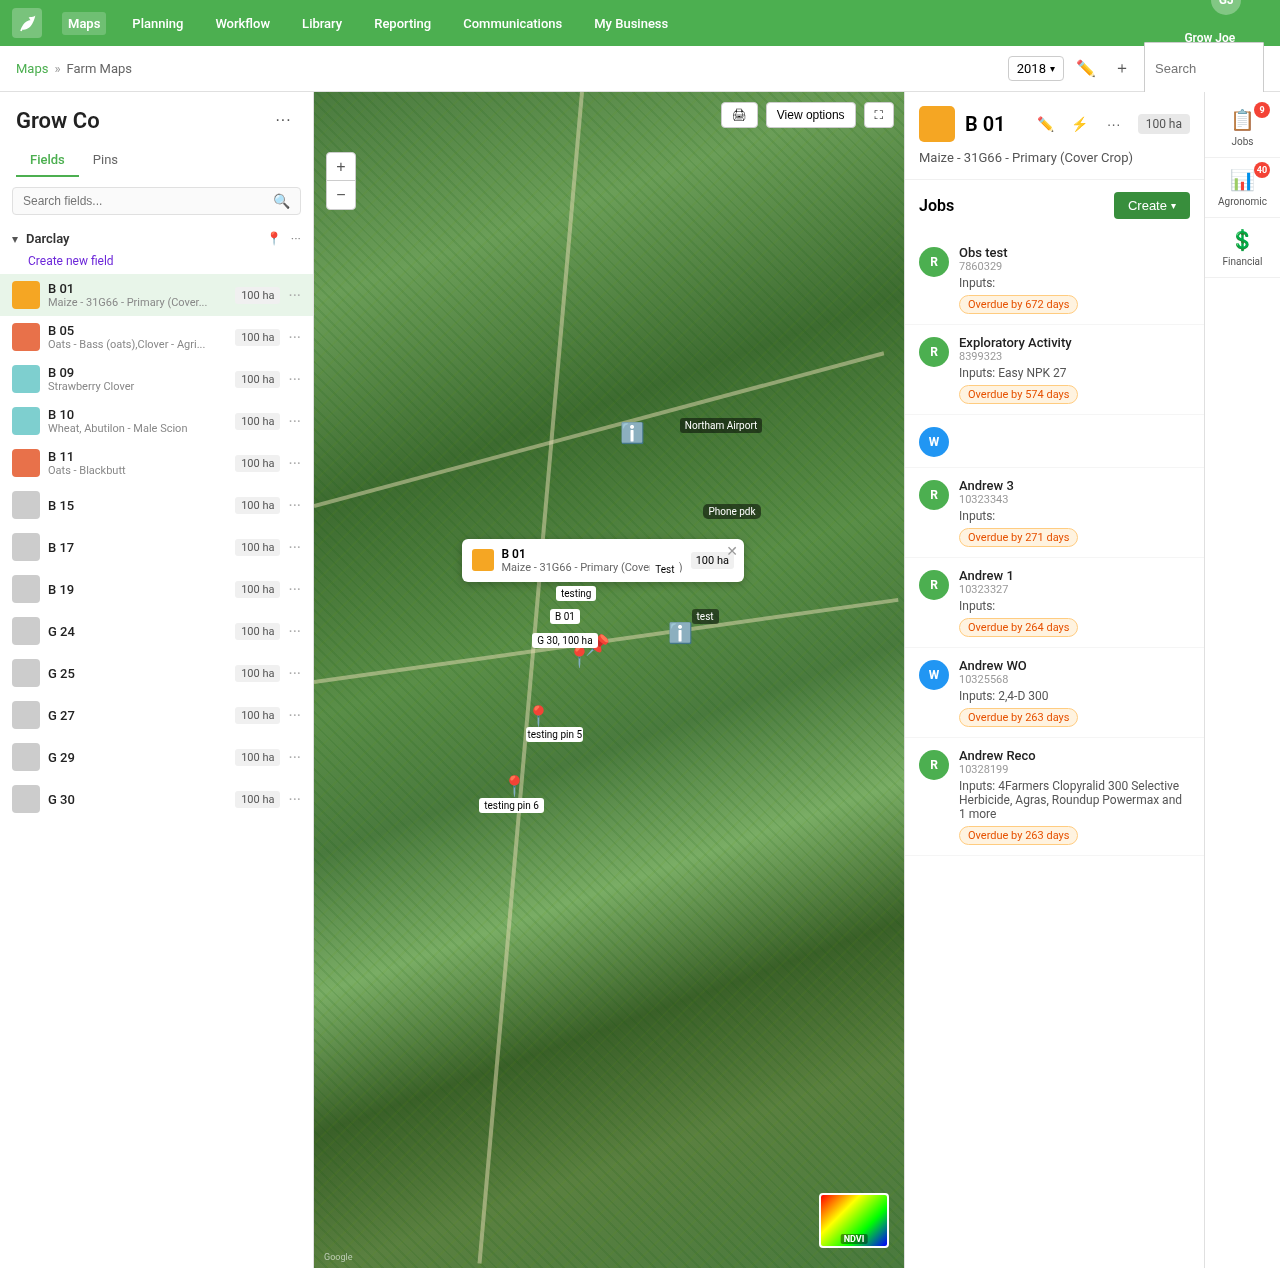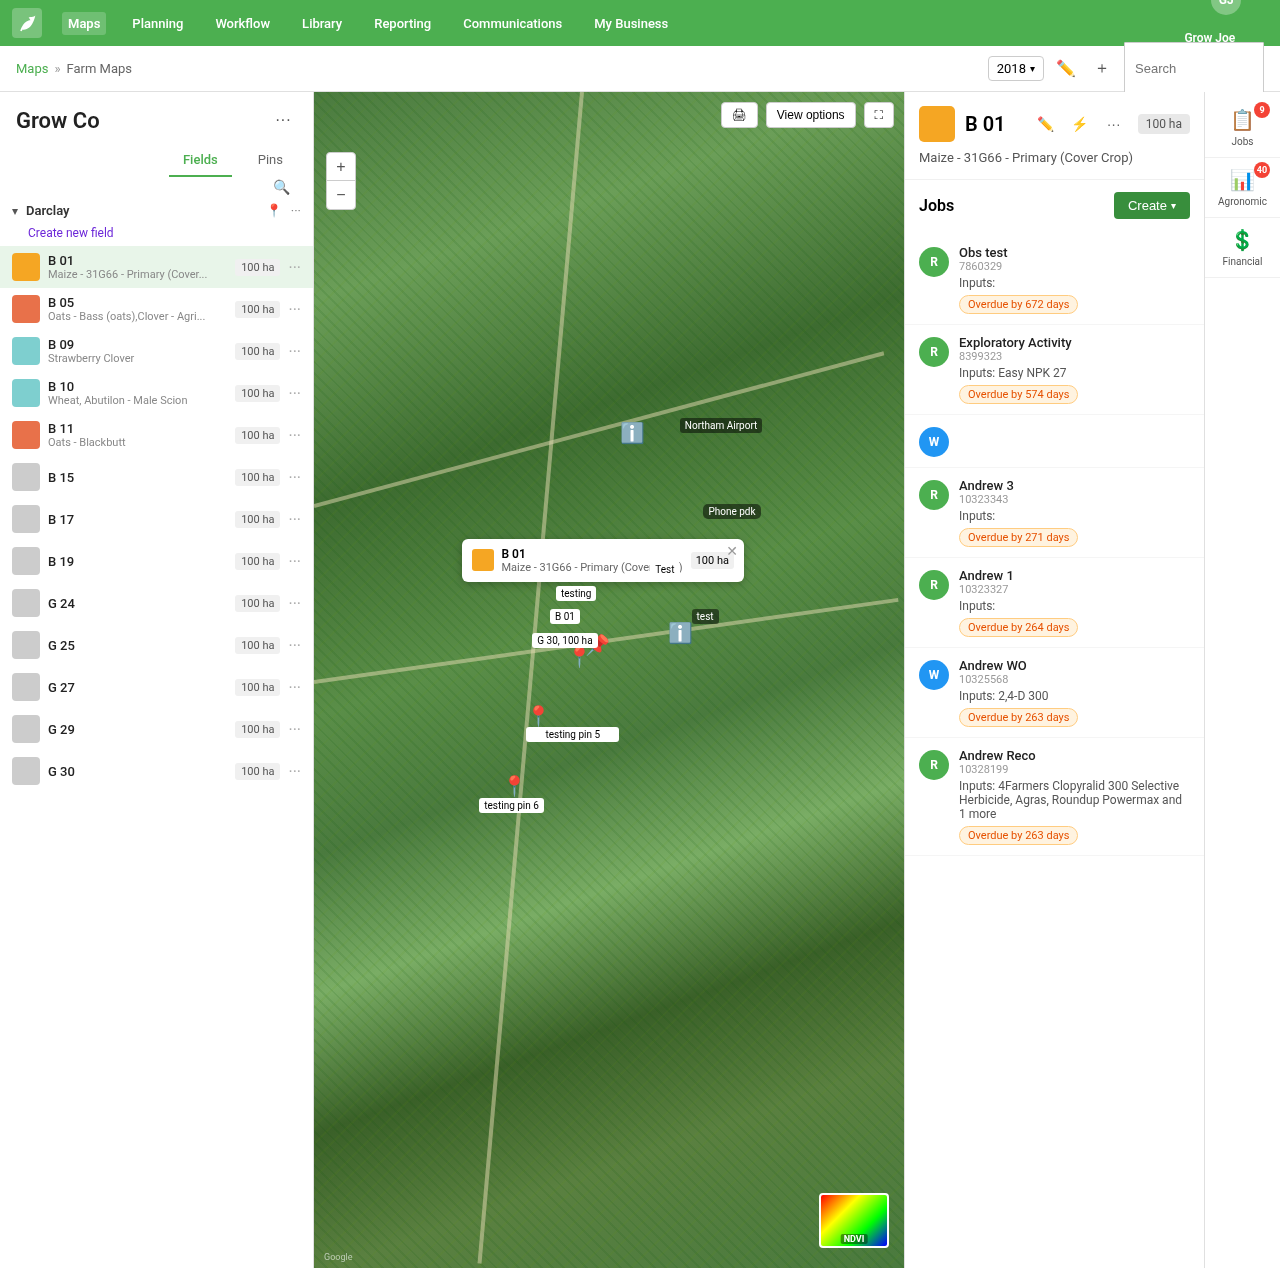--- a/index.html
+++ b/index.html
@@ -17,30 +17,30 @@
     .user-info .name { font-weight: 600; font-size: 12px; }
 
     
     .second-bar { background: white; height: 46px; display: flex; align-items: center; padding: 0 16px; border-bottom: 1px solid #e0e0e0; gap: 8px; }
     .breadcrumb { font-size: 13px; color: #666; display: flex; align-items: center; gap: 6px; }
     .breadcrumb a { color: #4caf50; text-decoration: none; }
     .breadcrumb-sep { color: #999; }
     .second-bar-right { margin-left: auto; display: flex; align-items: center; gap: 8px; }
     .year-select { border: 1px solid #ccc; border-radius: 4px; padding: 4px 8px; font-size: 13px; display: flex; align-items: center; gap: 4px; cursor: pointer; background: white; }
     .icon-btn { width: 28px; height: 28px; border: none; background: transparent; cursor: pointer; display: flex; align-items: center; justify-content: center; color: #555; font-size: 16px; }
-    .search-box { border: 1px solid #ccc; border-radius: 1px; padding: 18px 10px; font-size: 13px; width: 140px; }
+    .search-box { border: 1px solid #ccc; border-radius: 1px; padding: 18px 10px; font-size: 13px; width: 120px; }
 
     
     .main-layout { display: flex; height: calc(1268px - 92px); }
 
     
     .sidebar { width: 314px; background: white; border-right: 1px solid #e0e0e0; display: flex; flex-direction: column; overflow: hidden; flex-shrink: 0; }
     .sidebar-header { padding: 14px 16px 0; }
     .sidebar-title { font-size: 22px; font-weight: 600; color: #222; }
-    .sidebar-tabs { display: flex; gap: 12px; margin-top: 10px; justify-content: flex-end; }
+    .sidebar-tabs { display: flex; gap: 0; margin-top: 10px; }
     .sidebar-tab { padding: 8px 14px; font-size: 13px; color: #666; cursor: pointer; border-bottom: 2px solid transparent; }
     .sidebar-tab.active { color: #4caf50; border-bottom: 2px solid #4caf50; font-weight: 500; }
     .sidebar-search { padding: 10px 12px; position: relative; }
     .sidebar-search input { width: 100%; border: 1px solid #e0e0e0; border-radius: 4px; padding: 6px 30px 6px 10px; font-size: 12px; color: #999; background: #fafafa; }
     .sidebar-search-icon { position: absolute; right: 22px; top: 50%; transform: translateY(-50%); color: #aaa; font-size: 14px; }
     .create-farm { color: #4caf50; font-size: 12px; padding: 2px 12px 10px; cursor: pointer; display: block; }
     .sidebar-list { overflow-y: auto; flex: 1; }
     .farm-group { margin-bottom: 4px; }
     .farm-header { display: flex; align-items: center; padding: 6px 12px; gap: 8px; }
     .farm-name { font-size: 13px; font-weight: 600; color: #333; flex: 1; }
@@ -168,20 +168,21 @@
       <div style="display:flex;align-items:center;justify-content:space-between;">
         <span class="sidebar-title">Grow Co</span>
         <button class="icon-btn">···</button>
       </div>
       <div class="sidebar-tabs">
         <div class="sidebar-tab active">Fields</div>
         <div class="sidebar-tab">Pins</div>
       </div>
     </div>
     <div class="sidebar-search">
+      <input type="text" placeholder="Search fields..." style="">
       <span class="sidebar-search-icon">🔍</span>
     </div>
     <div class="sidebar-list">
       <div class="farm-group">
         <div class="farm-header">
           <span style="color:#555;font-size:12px;">▾</span>
           <span class="farm-name">Darclay</span>
           <span class="farm-icon">📍</span>
           <span class="farm-icon">···</span>
         </div>
@@ -331,21 +332,21 @@
       <div class="map-popup-info">
         <div class="pname">B 01</div>
         <div class="pcrop">Maize - 31G66 - Primary (Cover Crop)</div>
       </div>
       <div class="map-popup-ha">100 ha</div>
     </div>
 
     <div style="position:absolute;top:42%;left:41%;background:white;border-radius:3px;padding:2px 5px;font-size:10px;white-space:nowrap;">testing</div>
     <div style="position:absolute;top:44%;left:40%;background:white;border-radius:3px;padding:2px 5px;font-size:10px;">B 01</div>
     <div style="position:absolute;top:46%;left:37%;background:white;border-radius:3px;padding:2px 5px;font-size:10px;white-space:nowrap;">G 30, 100 ha</div>
-    <div style="position:absolute;top:54%;left:36%;background:white;border-radius:3px;padding:2px 19px;font-size:10px;white-space:nowrap;">testing pin 5</div>
+    <div style="position:absolute;top:54%;left:36%;background:white;border-radius:3px;padding:2px 1px;font-size:10px;white-space:nowrap;">testing pin 5</div>
     <div style="position:absolute;top:60%;left:28%;background:white;border-radius:3px;padding:2px 5px;font-size:10px;white-space:nowrap;">testing pin 6</div>
     <div style="position:absolute;top:27%;left:62%;background:rgba(0,0,0,0.5);border-radius:3px;padding:2px 5px;font-size:10px;color:white;margin-top:8px;">Northam Airport</div>
     <div style="position:absolute;top:35%;left:66%;background:rgba(0,0,0,0.5);border-radius:5px;padding:2px 5px;font-size:10px;color:white;">Phone pdk</div>
     <div style="position:absolute;top:40%;left:57%;background:white;border-radius:3px;padding:2px 5px;font-size:10px;">Test</div>
     <div style="position:absolute;top:44%;left:64%;background:rgba(0,0,0,0.5);border-radius:3px;padding:2px 5px;font-size:10px;color:white;">test</div>
 
     <div class="ndvi-badge">
       <div class="ndvi-label">NDVI</div>
     </div>
     <div class="map-credit">Google</div>

